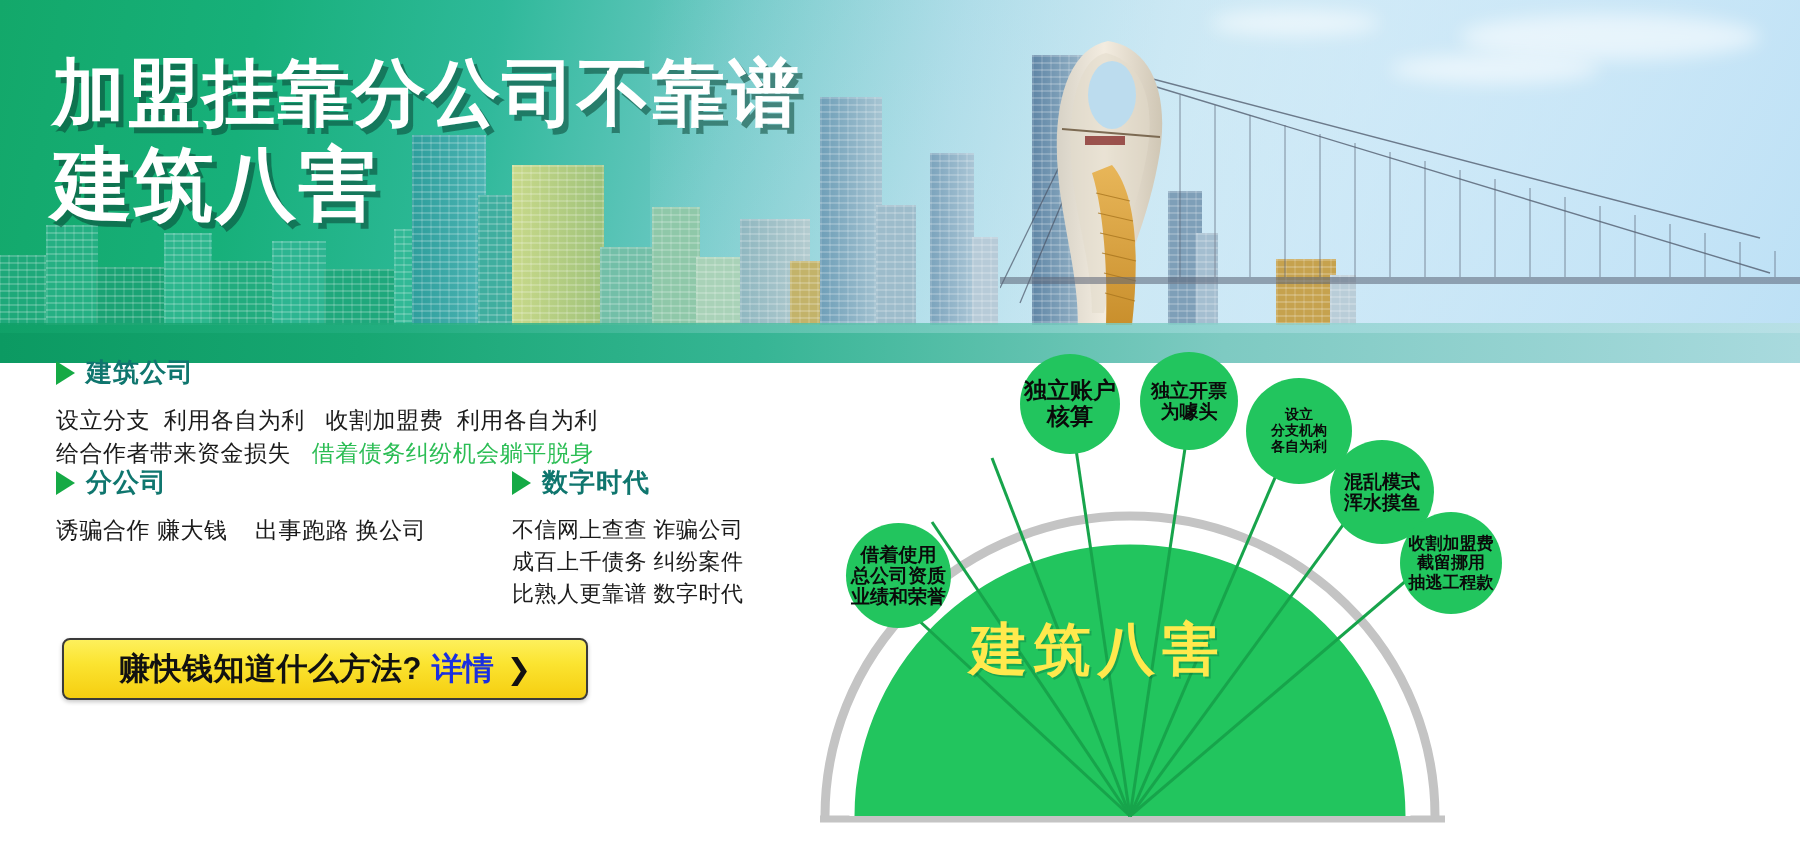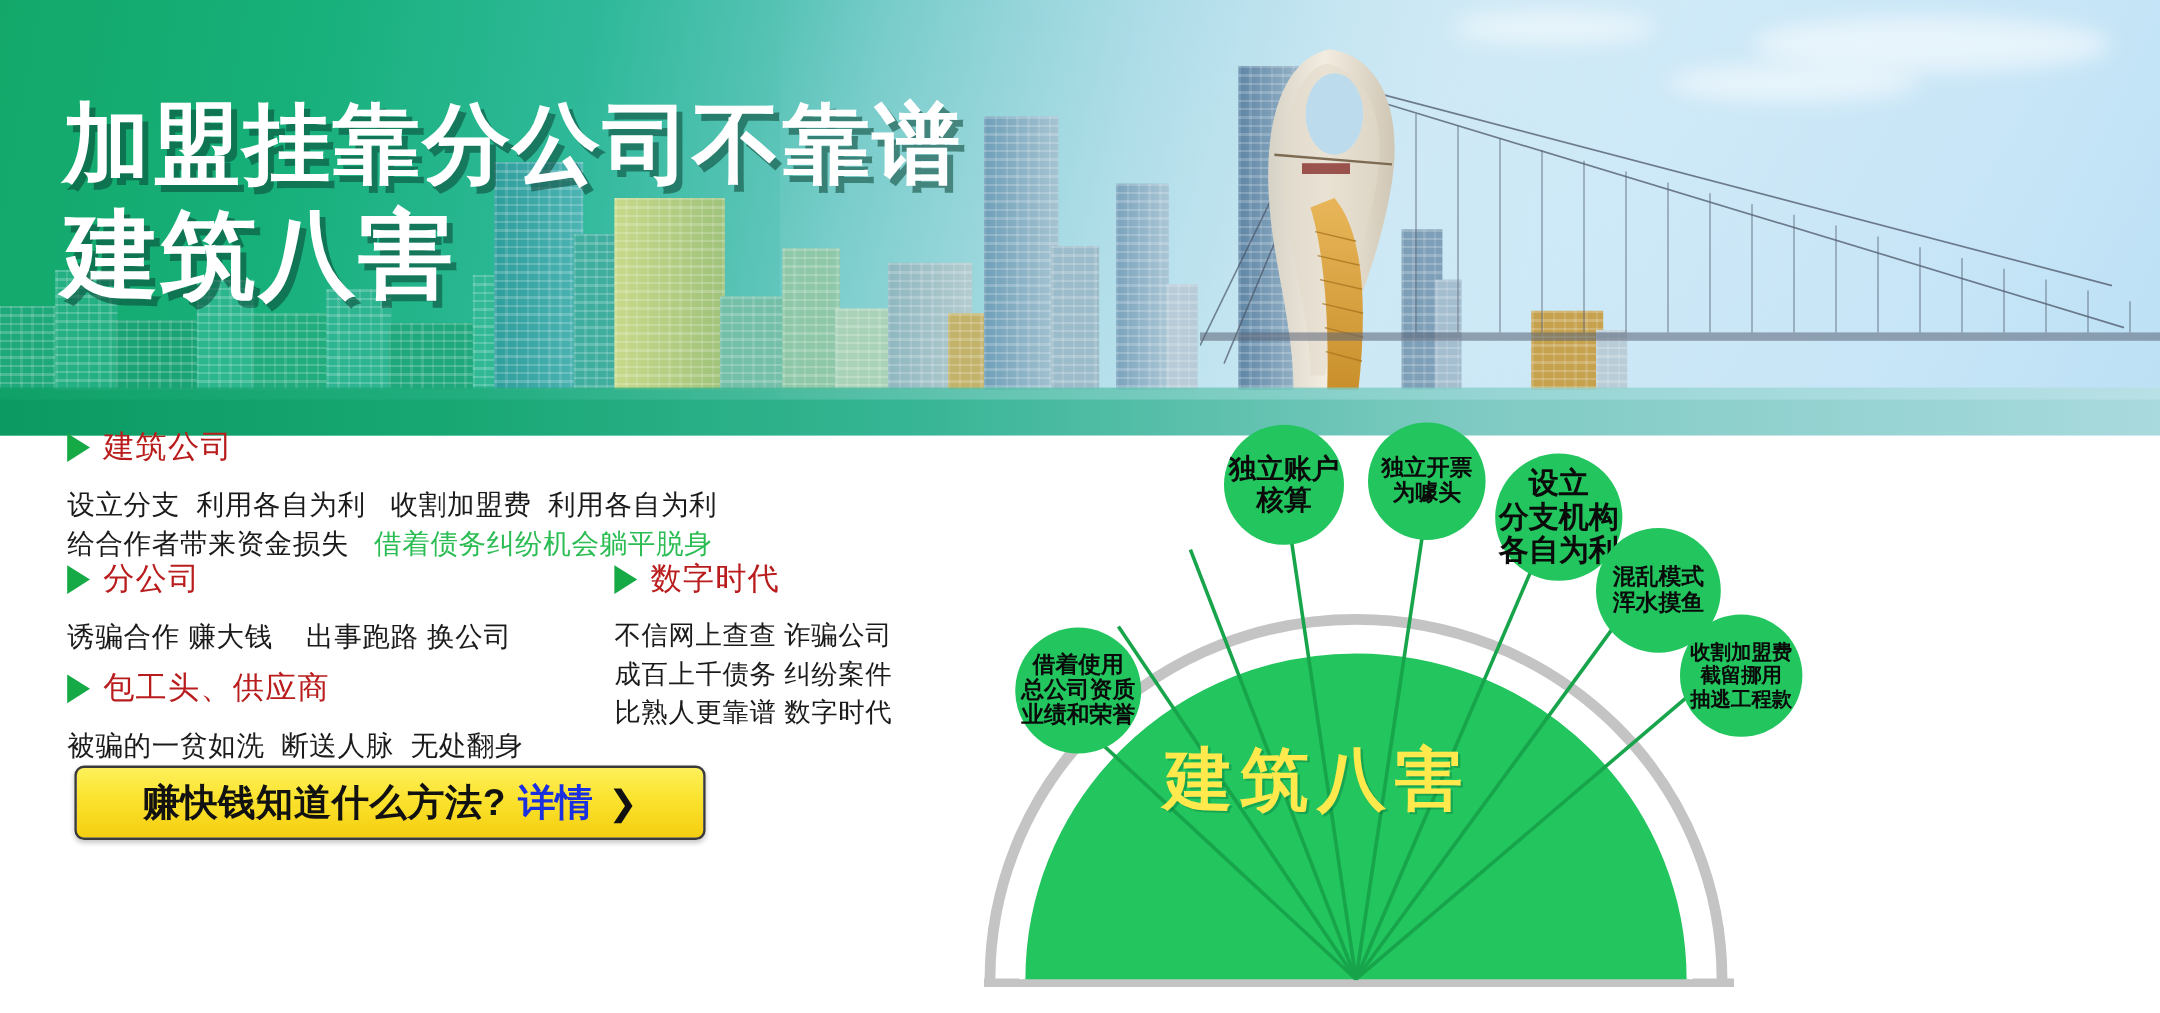--- a/index.html
+++ b/index.html
@@ -27,33 +27,33 @@
         background-image:
           repeating-linear-gradient(to bottom,rgba(255,255,255,.20) 0 2px,rgba(0,0,0,0) 2px 7px),
           repeating-linear-gradient(to right,rgba(255,255,255,.13) 0 2px,rgba(0,0,0,0) 2px 9px);}
   .groundline{position:absolute;left:0;bottom:28px;width:1800px;height:12px;
         background:linear-gradient(to right,#0f9f66,#21ac7c 22%,#57c0a8 45%,#8ed2cf 70%,#b7e0e3 100%);opacity:.85;}
   .greenbase{position:absolute;left:0;bottom:0;width:1800px;height:30px;
         background:linear-gradient(to right,#0c9a62,#17a772 20%,#36b594 42%,#7ecac2 68%,#a9dade 100%);}
 
   
   .bridge{position:absolute;left:1000px;bottom:30px;width:800px;height:300px;}
-  .hero-title{position:absolute;left:52px;top:56px;z-index:5;margin-top:28px;}
+  .hero-title{position:absolute;left:52px;top:56px;z-index:5;}
   .hero-line{color:#ffffff;font-weight:700;letter-spacing:2px;line-height:1.02;
         text-shadow:5px 6px 0 rgba(10,70,52,.55);}
   .hl1{font-size:73px;}
   .hl2{font-size:80px;margin-top:14px;}
 
   
   .left-col{position:absolute;left:0;top:363px;width:810px;height:481px;}
   .sect{position:absolute;}
   .sect-head{display:flex;align-items:center;gap:11px;}
   .tri{width:0;height:0;border-left:19px solid #15aa45;border-top:12px solid transparent;
        border-bottom:12px solid transparent;}
-  .sect-title{color:#b91c1c;font-size:26px;font-weight:400;letter-spacing:1px;}
+  .sect-title{color:#0f766e;font-size:26px;font-weight:700;letter-spacing:1px;}
   .sect-body{margin-top:14px;color:#1b1b1b;font-size:23px;line-height:1.42;letter-spacing:.5px;white-space:pre;}
   .hl-green{color:#2bbd54;}
 
   .s-build{left:56px;top:-8px;}
   .s-branch{left:56px;top:102px;}
   .s-contractor{left:56px;top:193px;}
   .s-digital{left:512px;top:102px;}
   .s-digital .sect-body{font-size:22px;line-height:1.45;}
 
   
@@ -280,27 +280,20 @@
     </div>
 
     <div class="sect s-branch">
       <div class="sect-head">
         <span class="tri"></span>
         <span class="sect-title">分公司</span>
       </div>
       <div class="sect-body">诱骗合作 赚大钱    出事跑路 换公司</div>
     </div>
 
-    <div class="sect s-contractor">
-      <div class="sect-head">
-        <span class="tri"></span>
-        <span class="sect-title">包工头、供应商</span>
-      </div>
-      <div class="sect-body">被骗的一贫如洗  断送人脉  无处翻身</div>
-    </div>
 
     <div class="sect s-digital">
       <div class="sect-head">
         <span class="tri"></span>
         <span class="sect-title">数字时代</span>
       </div>
       <div class="sect-body"><span>不信网上查查 诈骗公司</span><br><span>成百上千债务 纠纷案件</span><br><span>比熟人更靠谱 数字时代</span></div>
     </div>
 
     <div class="cta">
@@ -339,21 +332,21 @@
 业绩和荣誉</div>
 
 
 
     <div class="bubble" style="left:220px;top:24px;width:100px;height:100px;font-size:23px;">独立账户
 核算</div>
 
     <div class="bubble" style="left:340px;top:22px;width:98px;height:98px;font-size:19px;">独立开票
 为噱头</div>
 
-    <div class="bubble" style="left:446px;top:48px;width:106px;height:106px;font-size:25px;">设立
+    <div class="bubble" style="left:446px;top:48px;width:106px;height:106px;font-size:14px;">设立
 分支机构
 各自为利</div>
 
     <div class="bubble" style="left:530px;top:110px;width:104px;height:104px;font-size:19px;">混乱模式
 浑水摸鱼</div>
 
     <div class="bubble" style="left:600px;top:182px;width:102px;height:102px;font-size:17px;">收割加盟费
 截留挪用
 抽逃工程款</div>
   </div>

